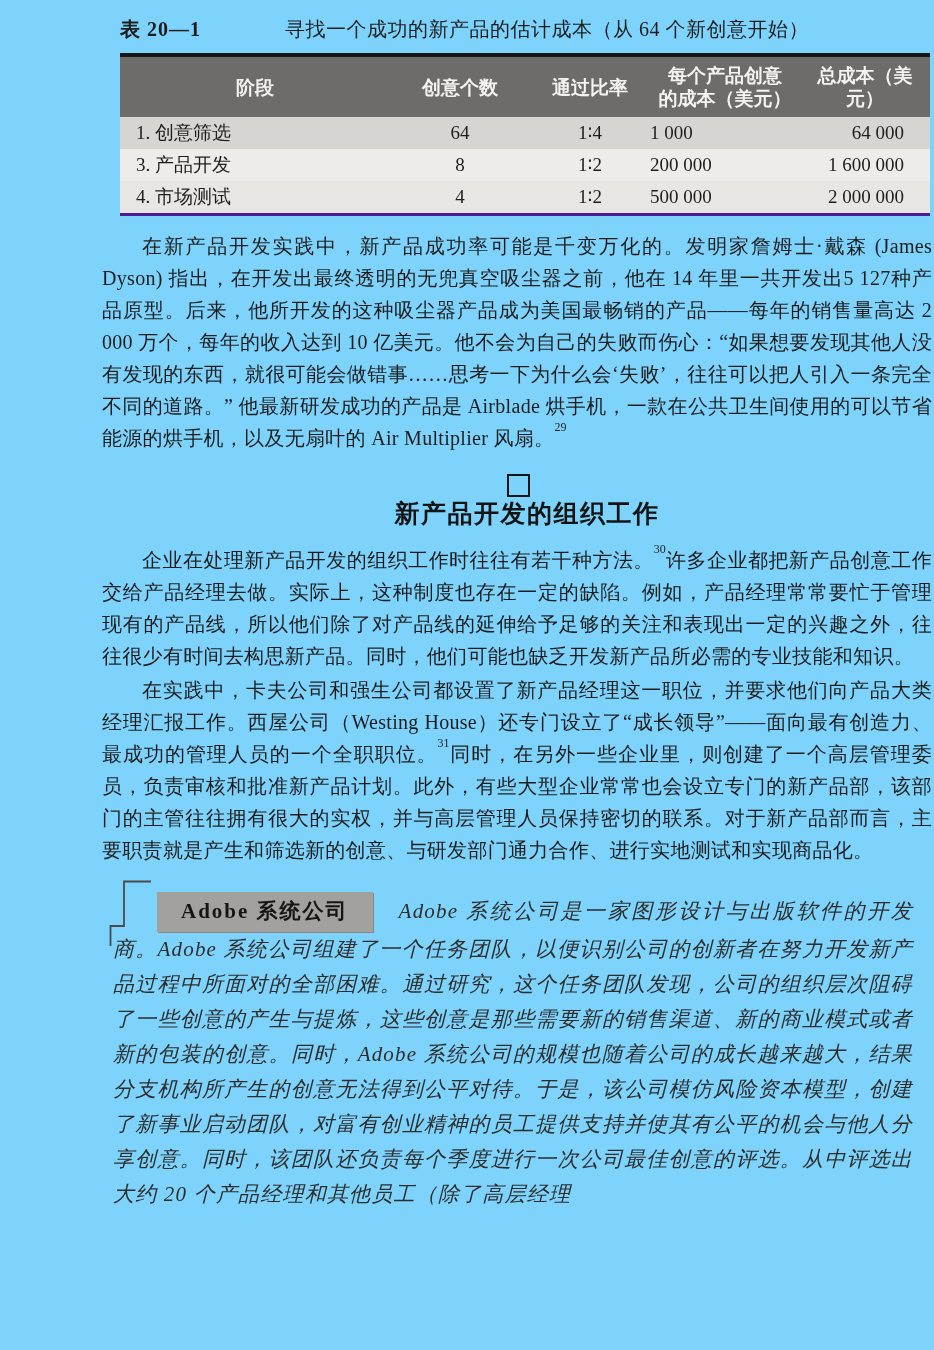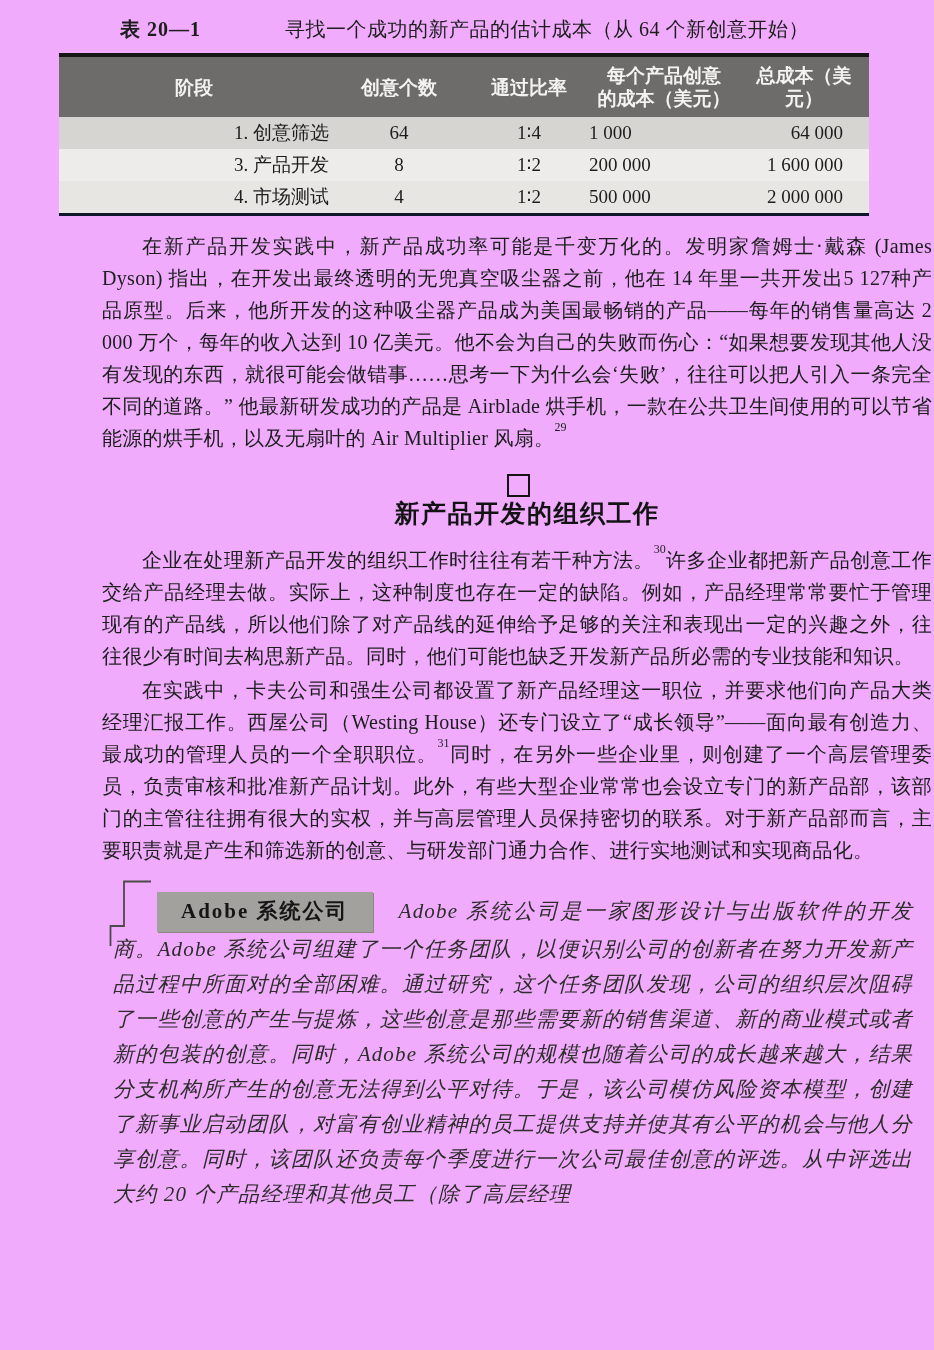--- a/index.html
+++ b/index.html
@@ -1,38 +1,38 @@
 <!DOCTYPE html>
 <html><head>
 <meta charset="utf-8">
 <style>
   html,body{margin:0;padding:0;background:#e9e9e7;}
   .page{
     position:relative; width:934px; height:1350px; margin:0 auto;
-    background:#f0abfc; overflow:hidden; color:#1d1d1d;
+    background:#7dd3fc; overflow:hidden; color:#1d1d1d;
     font-family:"Liberation Serif", serif;
   }
   
   .caption{ display:flex; align-items:baseline; margin:16px 0 0 120px; }
   .caption .cap-label{ font-weight:bold; font-size:20px; width:165px; letter-spacing:1px;}
   .caption .cap-title{ font-weight:normal; font-size:20px; letter-spacing:.5px;}
   
   table.cost{
     border-collapse:collapse; table-layout:fixed;
-    width:810px; margin:10px 0 0 59px;
-    border-top:4px solid #161616; border-bottom:3px solid #0f172a;
+    width:810px; margin:10px 0 0 120px;
+    border-top:4px solid #161616; border-bottom:3px solid #4c1d95;
     font-size:19px;
   }
   table.cost thead th{
     background:#6e6c6a; color:#f4f3f1; font-weight:bold;
     font-family:"Liberation Sans", sans-serif; font-size:19px;
     padding:7px 2px; vertical-align:middle; text-align:center; line-height:23px;
   }
   table.cost td{ padding:4px 0; vertical-align:middle; line-height:24px; }
-  table.cost .col-stage{ text-align:right; padding-left:16px; }
+  table.cost .col-stage{ text-align:left; padding-left:16px; }
   table.cost .col-center{ text-align:center; }
   table.cost .col-cost{ text-align:left; padding-right:60px; }
   table.cost .col-total{ text-align:right; padding-right:26px; }
   table.cost tbody tr:nth-child(1){ background:#d6d5d2; }
   table.cost tbody tr:nth-child(2){ background:#edecea; }
   table.cost tbody tr:nth-child(3){ background:#e7e6e3; }
   table.cost tbody tr:nth-child(4){ background:#dddcd9; }
   table.cost tbody tr:nth-child(5){ background:#d7d6d3; }
   
   .body-para{

